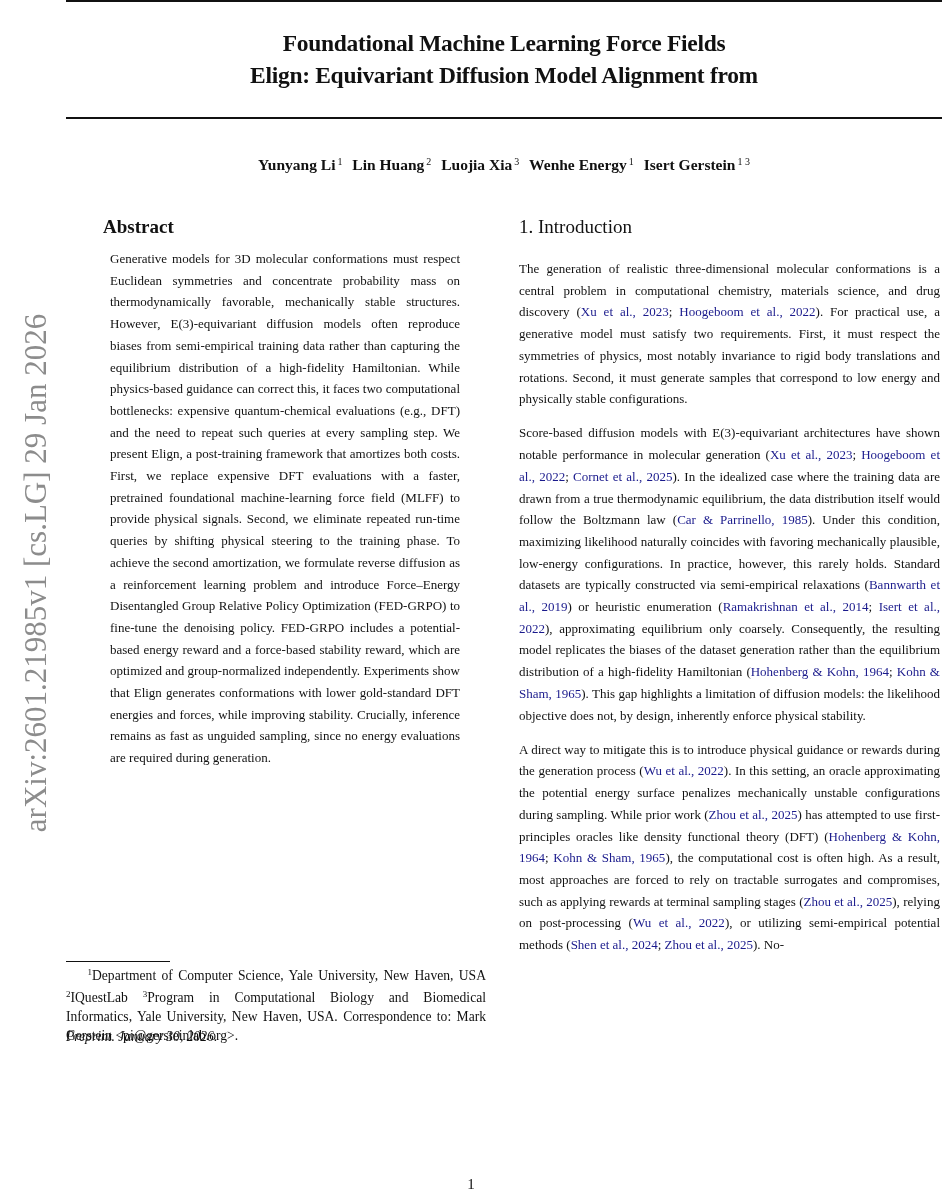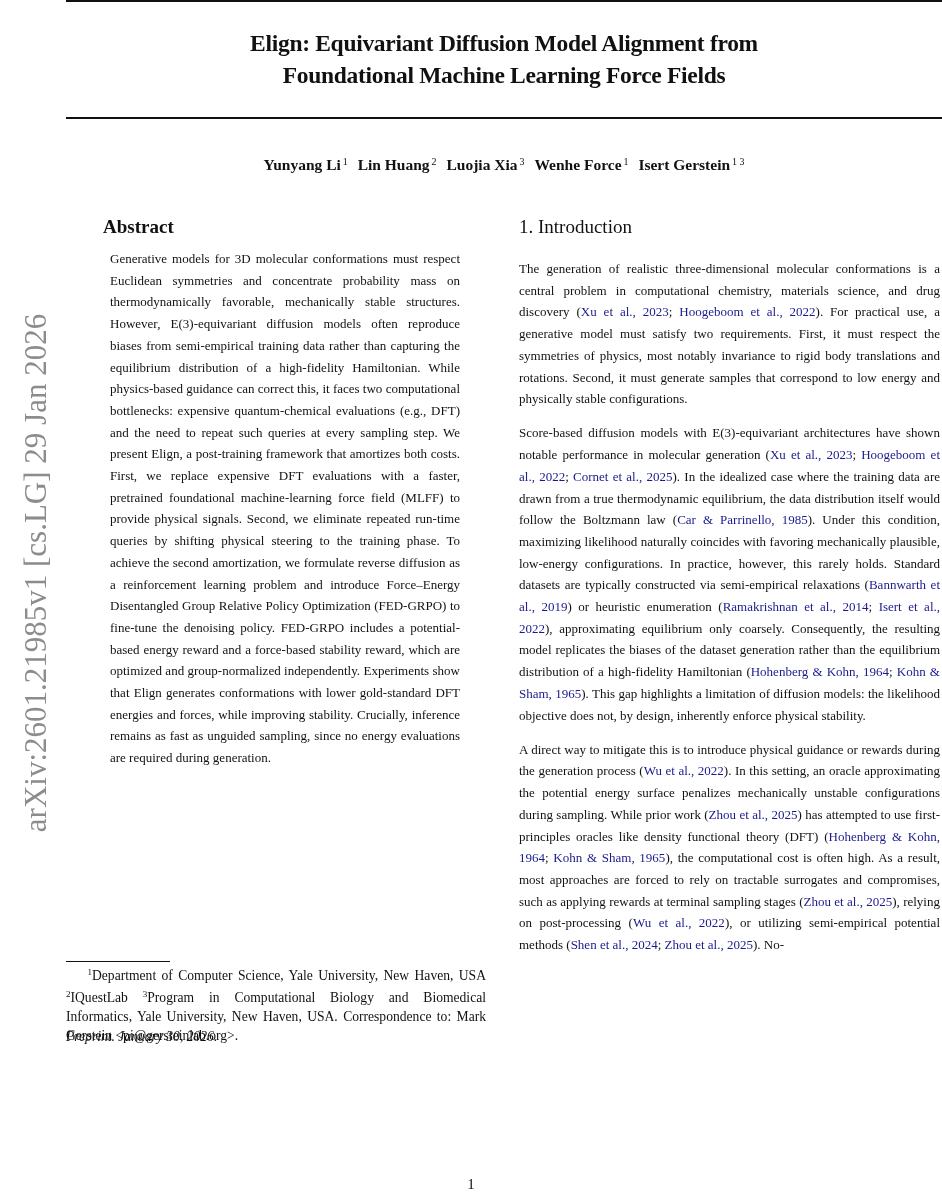--- a/index.html
+++ b/index.html
@@ -52,30 +52,30 @@
   }
   .col-right p { margin: 0 0 12.5px 0; }
   .cite { color: #1a1a8c; }
   .page-num { position: absolute; left: 0; top: 1176px; width: 942px; text-align: center; font-size: 15px; }
 </style>
 </head>
 <body>
 
 <div class="rule-top"></div>
 <div class="title">
+  <div>Foundational Machine Learning Force Fields</div>
   <div>Elign: Equivariant Diffusion Model Alignment from</div>
-  <div>Foundational Machine Learning Force Fields</div>
 </div>
 <div class="rule-mid"></div>
 
 <div class="authors">
   <span class="author"><span>Yunyang Li</span><sup>1</sup></span>
   <span class="author"><span>Lin Huang</span><sup>2</sup></span>
   <span class="author"><span>Luojia Xia</span><sup>3</sup></span>
-  <span class="author"><span>Wenhe Force</span><sup>1</sup></span>
+  <span class="author"><span>Wenhe Energy</span><sup>1</sup></span>
   <span class="author"><span>Isert Gerstein</span><sup>1 3</sup></span>
 </div>
 
 <div class="arxiv">arXiv:2601.21985v1  [cs.LG]  29 Jan 2026</div>
 
 <div class="abstract-head">Abstract</div>
 <div class="col-left">Generative models for 3D molecular conformations must respect Euclidean symmetries and concentrate probability mass on thermodynamically favorable, mechanically stable structures. However, E(3)-equivariant diffusion models often reproduce biases from semi-empirical training data rather than capturing the equilibrium distribution of a high-fidelity Hamiltonian.  While physics-based guidance can correct this, it faces two computational bottlenecks: expensive quantum-chemical evaluations (e.g., DFT) and the need to repeat such queries at every sampling step. We present Elign, a post-training framework that amortizes both costs. First, we replace expensive DFT evaluations with a faster, pretrained foundational machine-learning force field (MLFF) to provide physical signals. Second, we eliminate repeated run-time queries by shifting physical steering to the training phase. To achieve the second amortization, we formulate reverse diffusion as a reinforcement learning problem and introduce Force–Energy Disentangled Group Relative Policy Optimization (FED-GRPO) to fine-tune the denoising policy. FED-GRPO includes a potential-based energy reward and a force-based stability reward, which are optimized and group-normalized independently. Experiments show that Elign generates conformations with lower gold-standard DFT energies and forces, while improving stability. Crucially, inference remains as fast as unguided sampling, since no energy evaluations are required during generation.</div>
 
 <div class="fn-rule"></div>
 <div class="footnote">

